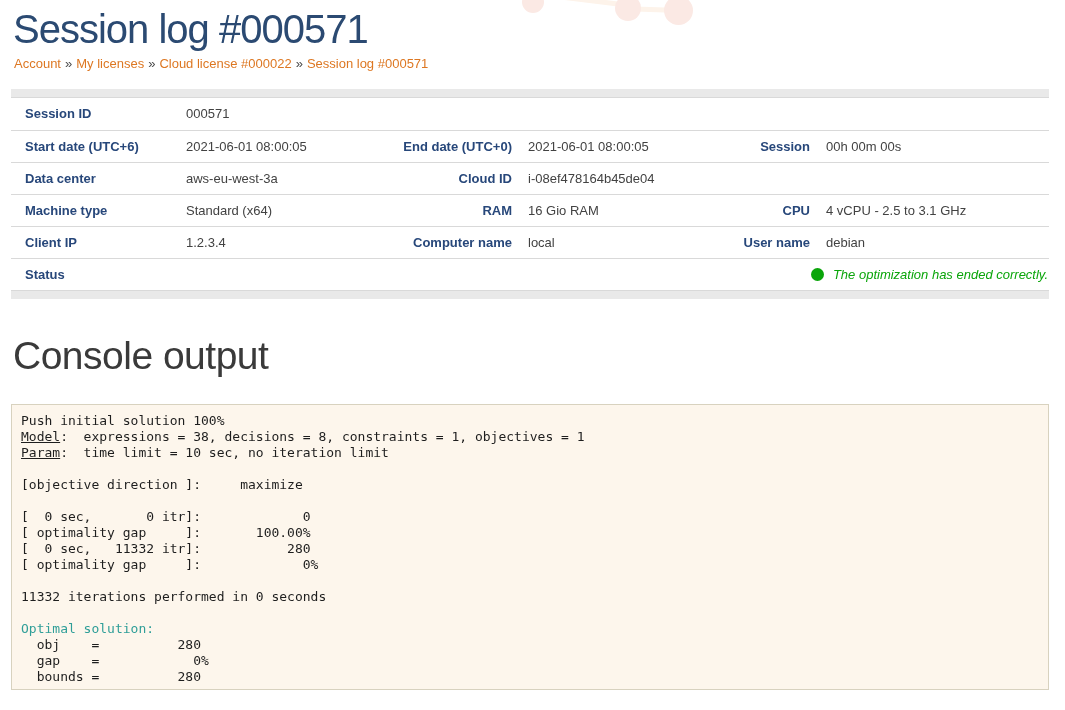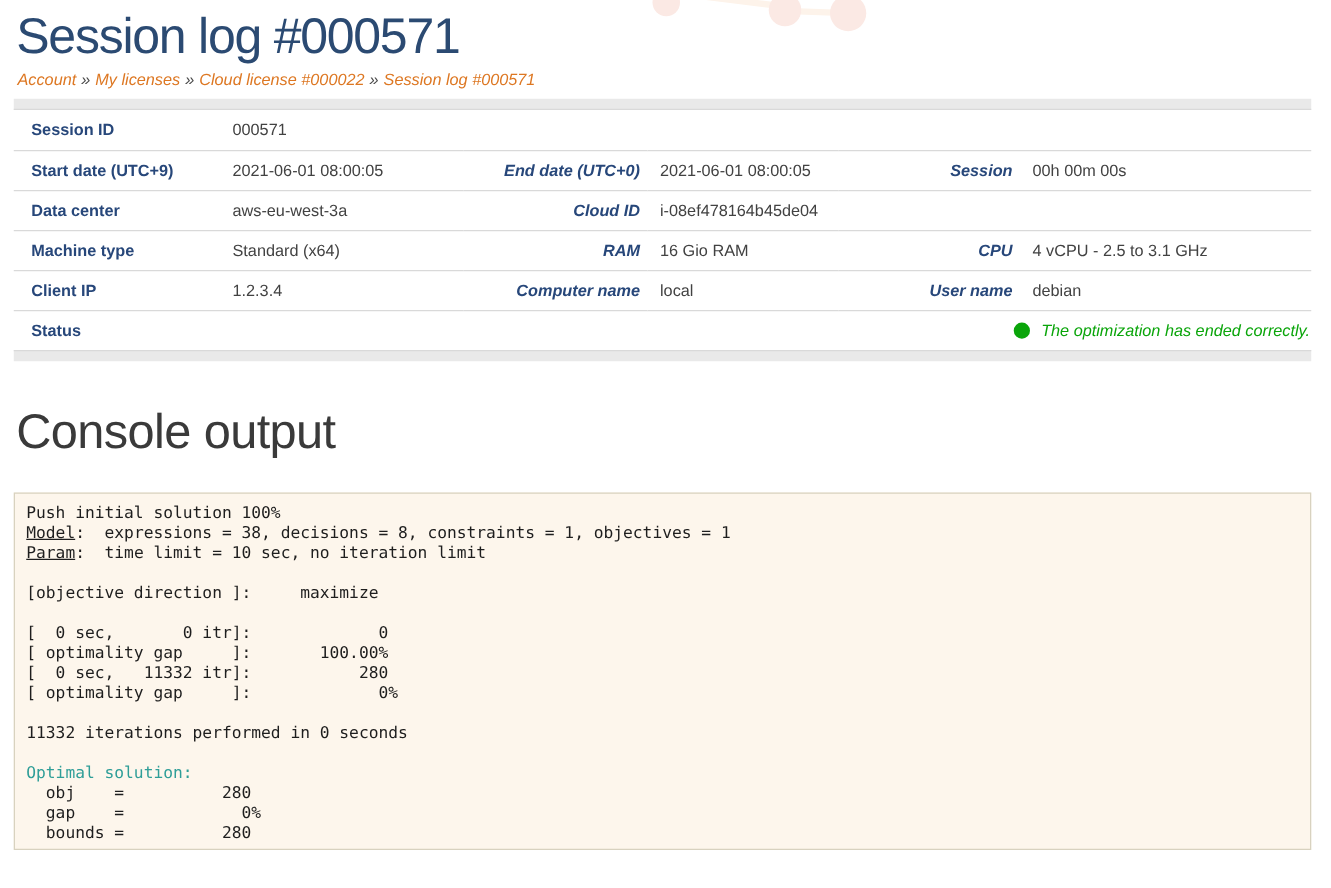--- a/index.html
+++ b/index.html
@@ -16,33 +16,33 @@
     font-family:"Liberation Sans",sans-serif;
   }
   .decor{position:absolute;top:0;left:0;width:1065px;height:40px;pointer-events:none;z-index:0;}
   .decor .dc{position:absolute;border-radius:50%;background:var(--decor-pink);}
   .decor .dl{position:absolute;background:var(--decor-line);border-radius:3px;}
   .content{position:relative;z-index:1;padding:6px 0 0 11px;}
   h1.page-title{
     margin:0 0 4px 2px;font-size:40px;font-weight:300;letter-spacing:-1px;
     color:var(--title-blue);line-height:1.15;
   }
-  .breadcrumb{font-size:13px;margin:0 0 8px 3px;color:#4a4a4a;font-style:italic;}
+  .breadcrumb{font-size:13px;margin:0 0 18px 3px;color:#4a4a4a;}
   .breadcrumb a{color:var(--accent-orange);text-decoration:none;}
   .breadcrumb .bc-current{color:var(--accent-orange);}
   .breadcrumb .bc-sep{color:#4a4a4a;margin:0 4px;}
   .table-wrap{width:1038px;}
   .table-bar{height:9px;background:var(--bar-gray);}
   .table-bar.top{border-bottom:1px solid var(--row-border);}
   .table-bar.bottom{border-top:1px solid var(--row-border);}
   table.session-table{width:1038px;border-collapse:collapse;table-layout:fixed;}
   table.session-table td{height:32px;font-size:13px;vertical-align:middle;overflow:hidden;white-space:nowrap;}
   table.session-table tr + tr td{border-top:1px solid var(--row-border);}
   td.label{font-weight:bold;color:var(--label-blue);padding-left:14px;}
-  td.rlabel{font-weight:bold;color:var(--label-blue);text-align:right;padding-right:6px;font-style:italic;}
+  td.rlabel{font-weight:bold;color:var(--label-blue);text-align:right;padding-right:6px;}
   td.value{color:var(--value-gray);padding-left:10px;}
   td.status{padding-left:4px;text-align:right;}
   .status-dot{
     display:inline-block;width:13px;height:13px;border-radius:50%;
     background:var(--status-green);margin-right:9px;vertical-align:-2px;
   }
   .status-text{color:var(--status-green);font-style:italic;font-size:13px;}
   h2.console-heading{
     margin:36px 0 26px 2px;font-size:39px;font-weight:300;letter-spacing:-0.5px;
     color:var(--heading-gray);line-height:1.1;
@@ -82,21 +82,21 @@
         <col style="width:153px">
           <col style="width:145px">
           <col style="width:233px">
       </colgroup>
       <tbody>
           <tr>
             <td class="label">Session ID</td>
             <td class="value" colspan="5">000571</td>
           </tr>
           <tr>
-            <td class="label">Start date (UTC+9)</td>
+            <td class="label">Start date (UTC+6)</td>
             <td class="value">2021-06-01 08:00:05</td>
             <td class="rlabel">End date (UTC+0)</td>
             <td class="value">2021-06-01 08:00:05</td>
             <td class="rlabel">Session</td>
             <td class="value">00h 00m 00s</td>
           </tr>
           <tr>
             <td class="label">Data center</td>
             <td class="value">aws-eu-west-3a</td>
             <td class="rlabel">Cloud ID</td>

